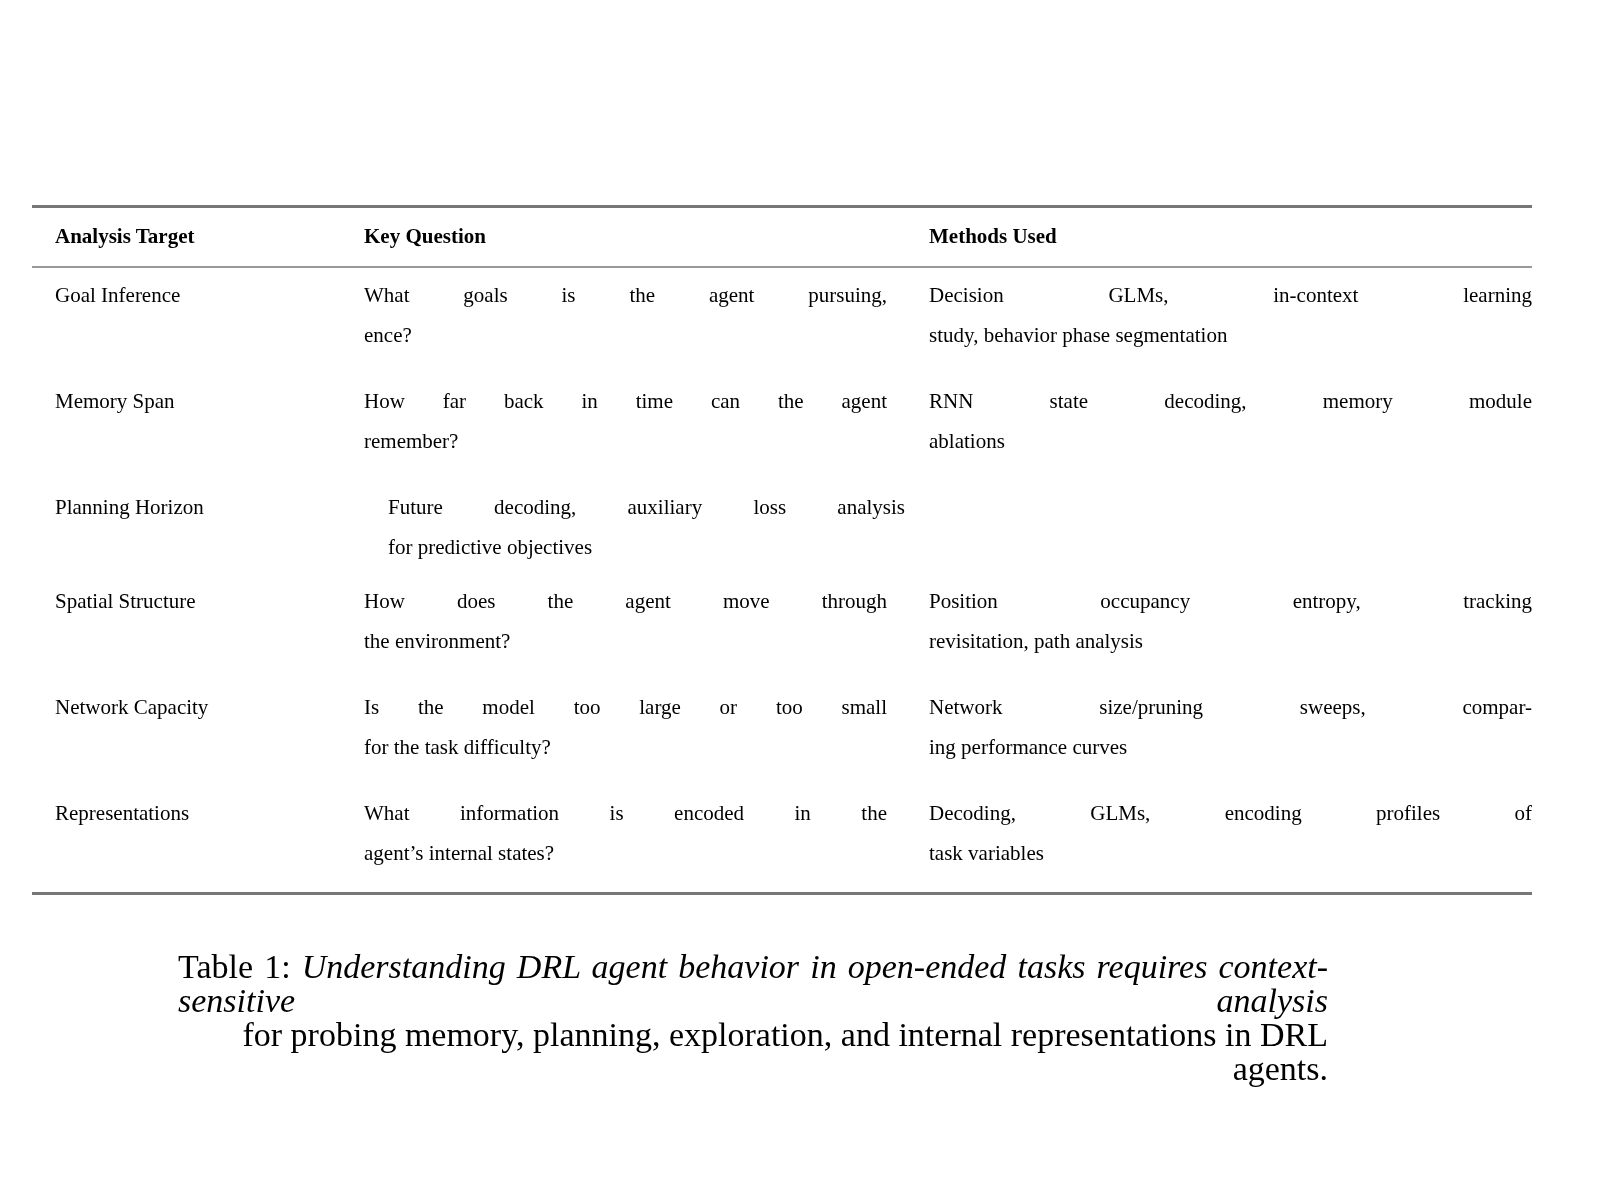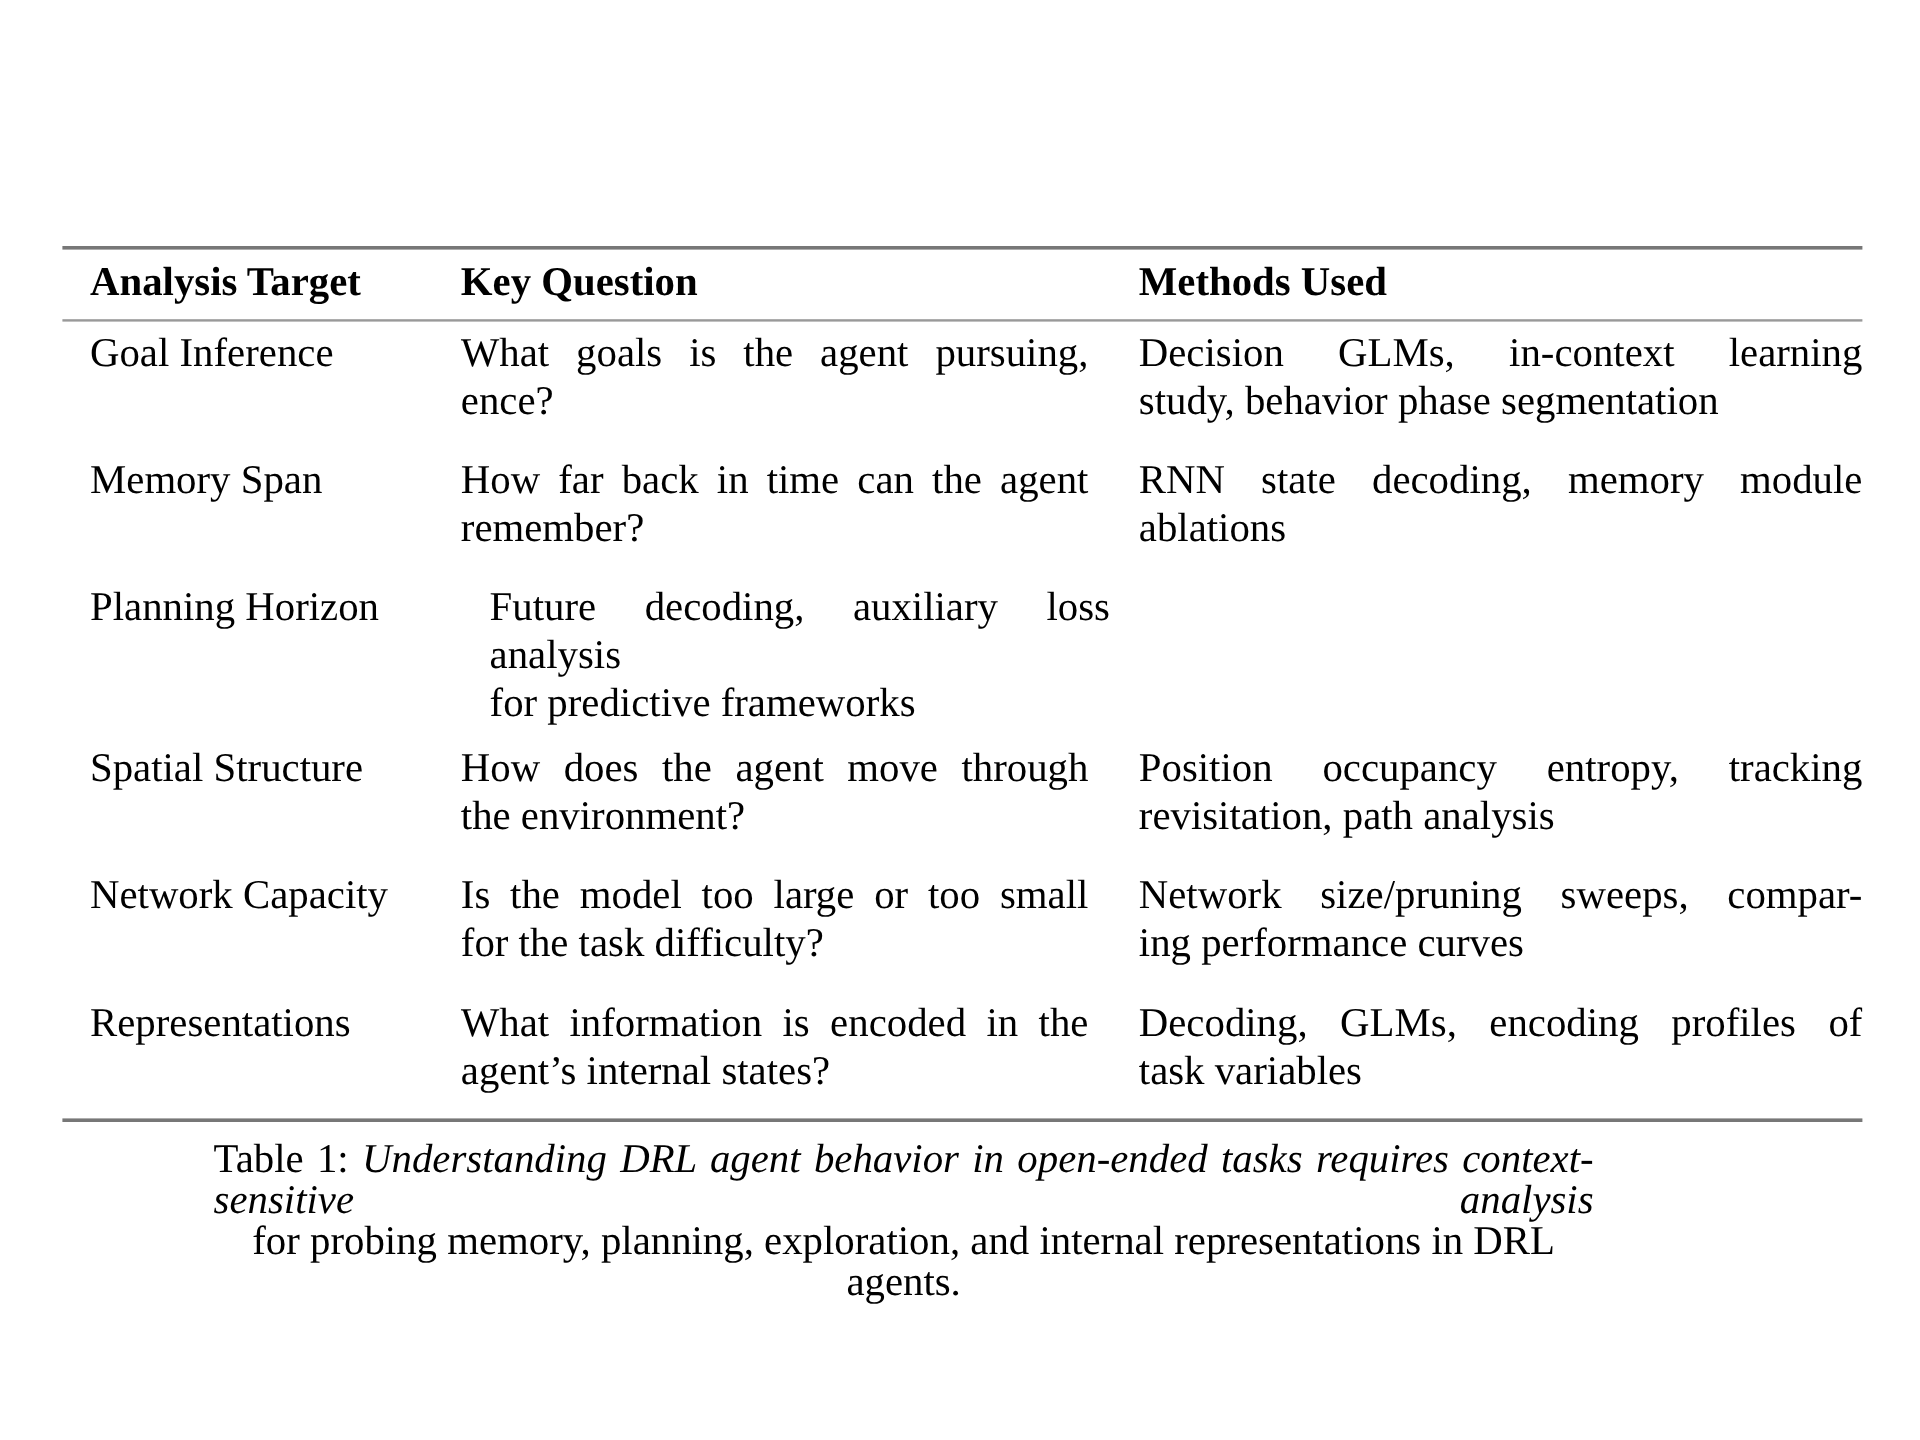--- a/index.html
+++ b/index.html
@@ -9,24 +9,24 @@
     font-family:"Liberation Serif","DejaVu Serif",serif;
     color:#000000;
     position:relative;
     overflow:hidden;
   }
   .page{position:absolute;inset:0;background:#ffffff;}
 
   
   .table-wrap{
     position:absolute;
-    left:52px;top:205px;width:1500px;
+    left:32px;top:205px;width:1500px;
     border-top:3px solid #777777;
     border-bottom:3px solid #777777;
-    font-size:34px;line-height:40px;
+    font-size:21px;line-height:40px;
   }
   .trow{
     display:grid;
     grid-template-columns:332px 541px 627px;
   }
   .thead-row{
     border-bottom:2px solid #999999;
     font-weight:bold;
   }
   .thead-row .cell{padding-top:8px;padding-bottom:10px;}
@@ -36,21 +36,21 @@
   .c3{padding:7px 0 7px 24px;}
   .lines .ln{display:block;text-align:left;}
   .lines .ln:not(:last-child){text-align:justify;text-align-last:justify;}
 
   
   .caption{
     position:absolute;
     left:178px;top:950px;width:1150px;
     font-size:34px;line-height:34px;
   }
-  .cap-ln{display:block;text-align:center;}
+  .cap-ln{display:block;text-align:right;}
   .cap-ln.just{text-align:justify;text-align-last:justify;}
   .cap-ln .it{font-style:italic;}
 </style>
 </head>
 <body>
 
 <div class="page">
 
   <div class="table-wrap">
     <div class="trow thead-row">
@@ -87,21 +87,21 @@
               <div class="ln">RNN state decoding, memory module</div>
               <div class="ln">ablations</div>
             </div>
           </div>
         </div>
         <div class="trow">
           <div class="cell c1">Planning Horizon</div>
           <div class="cell c3">
             <div class="lines">
               <div class="ln">Future decoding, auxiliary loss analysis</div>
-              <div class="ln">for predictive frameworks</div>
+              <div class="ln">for predictive objectives</div>
             </div>
           </div>
         </div>
         <div class="trow">
           <div class="cell c1">Spatial Structure</div>
           <div class="cell c2">
             <div class="lines">
               <div class="ln">How does the agent move through</div>
               <div class="ln">the environment?</div>
             </div>

